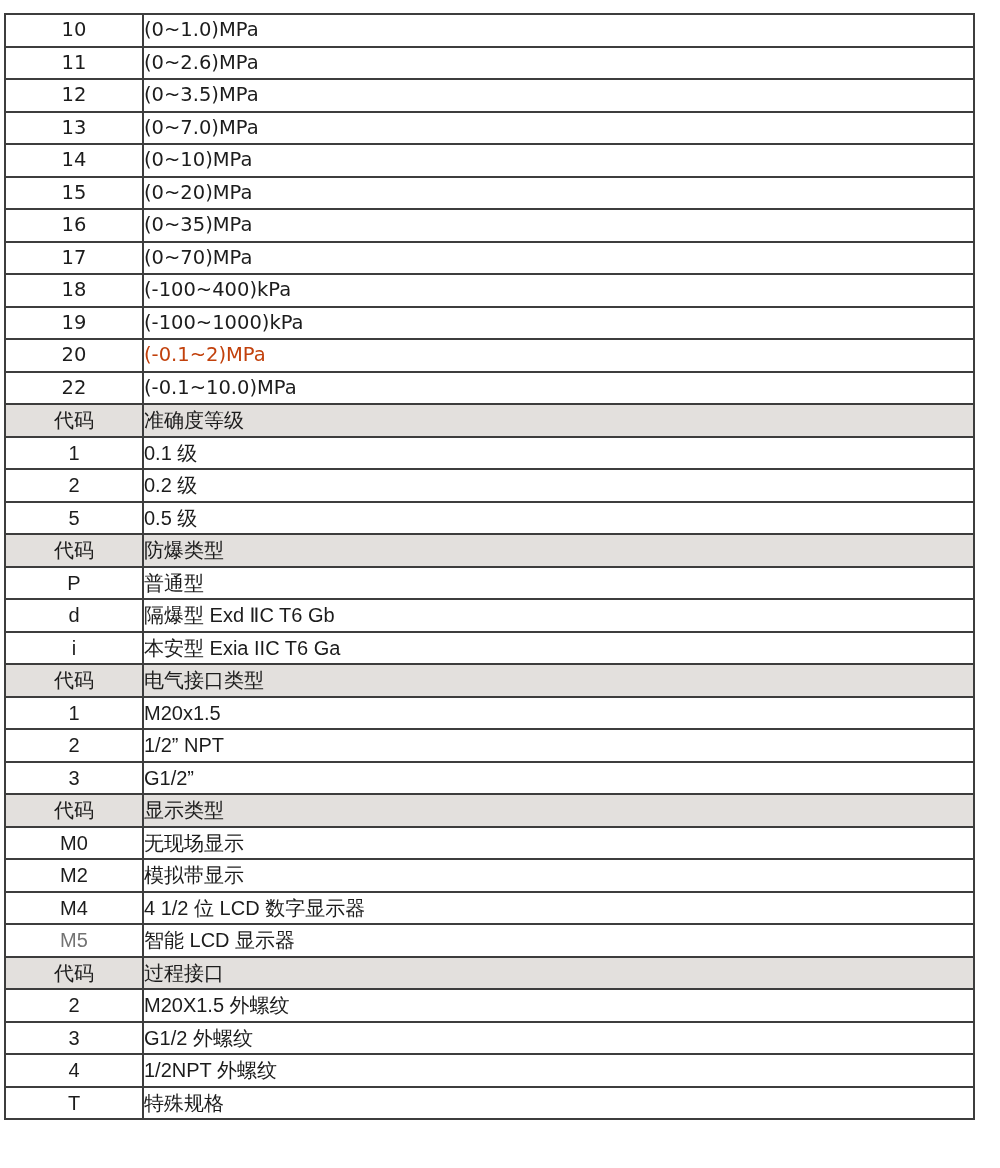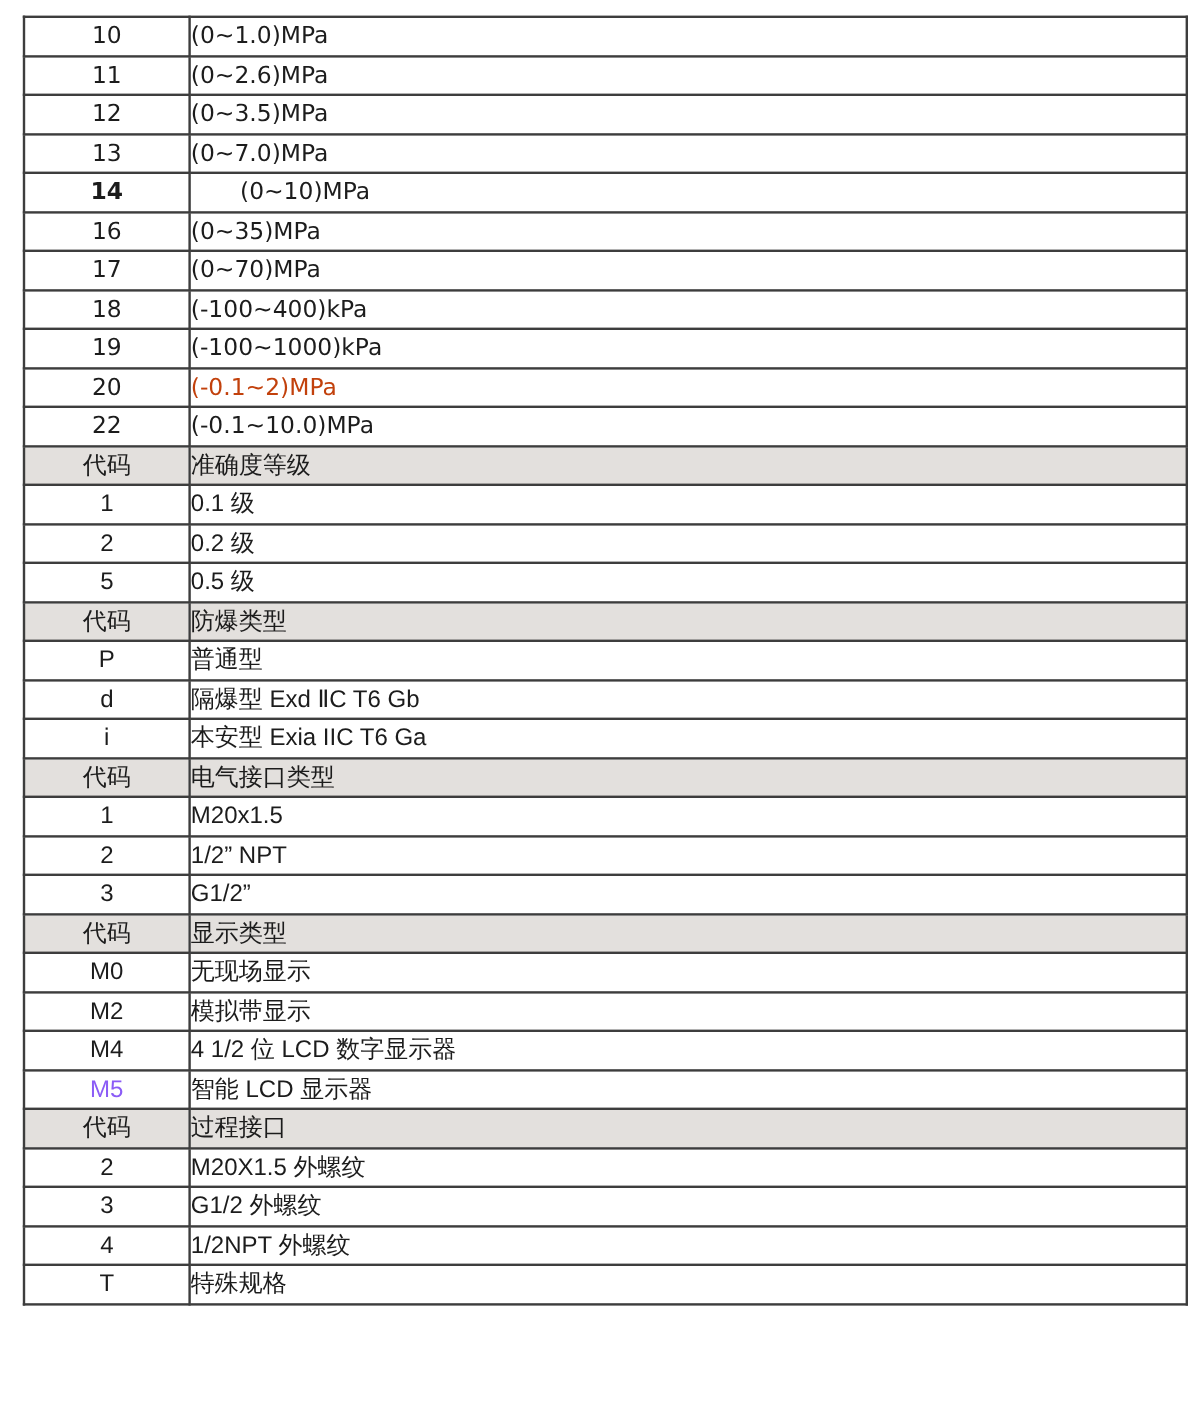--- a/index.html
+++ b/index.html
@@ -9,21 +9,21 @@
   }
   body {
     width: 1000px;
     height: 1168px;
     position: relative;
     font-family: "Liberation Sans", sans-serif;
     color: #1c1c1c;
   }
   table.spec-table {
     position: absolute;
-    left: 19px;
+    left: 4px;
     top: 13px;
     border-collapse: collapse;
     table-layout: fixed;
     width: 965px;
     border-radius: 21px;
   }
   table.spec-table td {
     border: 2px solid #3d3d3d;
     height: 30.5px;
     padding: 0;
@@ -66,22 +66,26 @@
   </tr>
       <tr class="range-row">
     <td class="code-cell" style="border-color: rgb(61, 61, 61); color: rgb(28, 28, 28);">12</td>
     <td class="desc-cell" style="border-color: rgb(61, 61, 61); color: rgb(28, 28, 28);">(0~3.5)MPa</td>
   </tr>
       <tr class="range-row">
     <td class="code-cell" style="border-color: rgb(61, 61, 61); color: rgb(28, 28, 28);">13</td>
     <td class="desc-cell" style="border-color: rgb(61, 61, 61); color: rgb(28, 28, 28); margin-top: 16px;">(0~7.0)MPa</td>
   </tr>
       <tr class="range-row">
-    <td class="code-cell" style="border-color: rgb(61, 61, 61); color: rgb(28, 28, 28); font-weight: bold;">14</td>
-    <td class="desc-cell" style="border-color: rgb(61, 61, 61); color: rgb(28, 28, 28); padding-left: 41px;">(0~10)MPa</td>
+    <td class="code-cell" style="border-color: rgb(61, 61, 61); color: rgb(28, 28, 28);">14</td>
+    <td class="desc-cell" style="border-color: rgb(61, 61, 61); color: rgb(28, 28, 28);">(0~10)MPa</td>
+  </tr>
+      <tr class="range-row">
+    <td class="code-cell" style="border-color: rgb(61, 61, 61); color: rgb(28, 28, 28);">15</td>
+    <td class="desc-cell" style="border-color: rgb(61, 61, 61); color: rgb(28, 28, 28);">(0~20)MPa</td>
   </tr>
       <tr class="range-row">
     <td class="code-cell" style="border-color: rgb(61, 61, 61); color: rgb(28, 28, 28);">16</td>
     <td class="desc-cell" style="border-color: rgb(61, 61, 61); color: rgb(28, 28, 28);">(0~35)MPa</td>
   </tr>
       <tr class="range-row">
     <td class="code-cell" style="border-color: rgb(61, 61, 61); color: rgb(28, 28, 28);">17</td>
     <td class="desc-cell" style="border-color: rgb(61, 61, 61); color: rgb(28, 28, 28);">(0~70)MPa</td>
   </tr>
       <tr class="range-row">
@@ -158,21 +162,21 @@
   </tr>
       <tr>
     <td class="code-cell" style="border-color: rgb(61, 61, 61); color: rgb(28, 28, 28);">M2</td>
     <td class="desc-cell" style="border-color: rgb(61, 61, 61); color: rgb(28, 28, 28);">模拟带显示</td>
   </tr>
       <tr>
     <td class="code-cell" style="border-color: rgb(61, 61, 61); color: rgb(28, 28, 28);">M4</td>
     <td class="desc-cell" style="border-color: rgb(61, 61, 61); color: rgb(28, 28, 28);">4 1/2 位 LCD 数字显示器</td>
   </tr>
       <tr>
-    <td class="code-cell" style="border-color: rgb(61, 61, 61); color: #8b5cf6;">M5</td>
+    <td class="code-cell" style="border-color: rgb(61, 61, 61); color: #737373;">M5</td>
     <td class="desc-cell" style="border-color: rgb(61, 61, 61); color: rgb(28, 28, 28);">智能 LCD 显示器</td>
   </tr>
       <tr class="section-header-row">
     <td class="code-cell" style="border-color: rgb(61, 61, 61); color: rgb(28, 28, 28); background: rgb(227, 224, 221);">代码</td>
     <td class="desc-cell" style="border-color: rgb(61, 61, 61); color: rgb(28, 28, 28); background: rgb(227, 224, 221);">过程接口</td>
   </tr>
       <tr>
     <td class="code-cell" style="border-color: rgb(61, 61, 61); color: rgb(28, 28, 28);">2</td>
     <td class="desc-cell" style="border-color: rgb(61, 61, 61); color: rgb(28, 28, 28);">M20X1.5 外螺纹</td>
   </tr>

